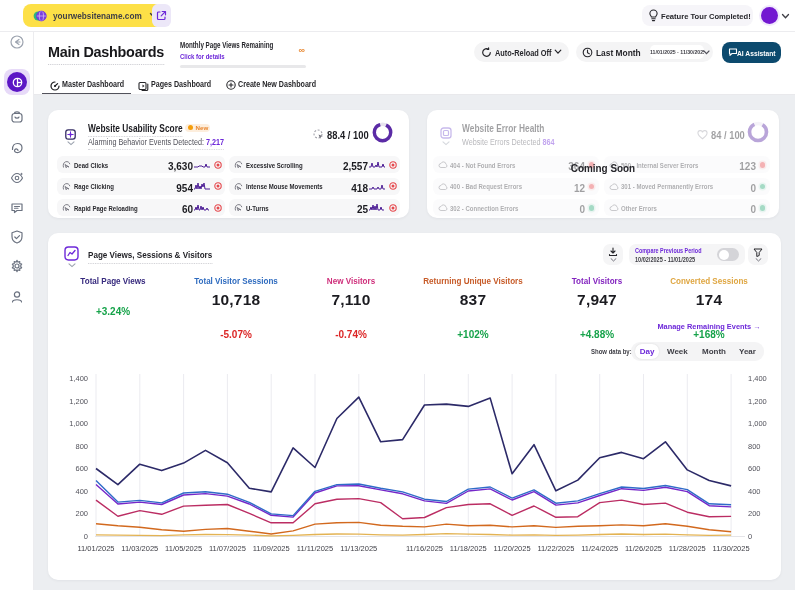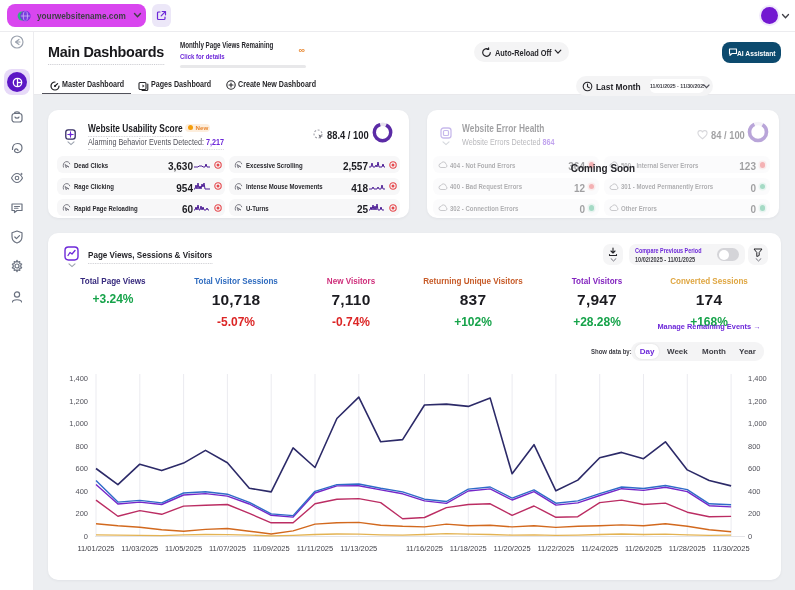--- a/index.html
+++ b/index.html
@@ -1,21 +1,21 @@
 <!DOCTYPE html>
 <html><head>
 <meta charset="utf-8">
 <style>
 * { margin:0; padding:0; box-sizing:border-box; }
 html,body { width:795px; height:590px; overflow:hidden; }
 body { font-family:"Liberation Sans", sans-serif; background:#eceef1; position:relative; }
 .abs { position:absolute; }
 
 #topbar { position:absolute; left:0; top:0; width:795px; height:32px; background:#fff; border-bottom:1px solid #ececef; z-index:5; }
-#sitepill { position:absolute; left:7px; top:4px; width:139px; height:23px; background:#d946ef; border-radius:8px; }
+#sitepill { position:absolute; left:23px; top:4px; width:139px; height:23px; background:#fde047; border-radius:8px; }
 #sitepill .txt { position:absolute; left:30px; top:6px; white-space:nowrap; font-size:9.8px; font-weight:600; color:#3f3f46; transform:scaleX(0.84); transform-origin:left center;}
 #extbtn { position:absolute; left:152px; top:4px; width:19px; height:23px; background:#ece7f8; border-radius:6px; }
 #tourpill { position:absolute; left:642px; top:5px; width:111px; height:21px; background:#f6f5f9; border-radius:8px; }
 #tourpill .txt { position:absolute; left:19px; top:6.5px; white-space:nowrap; font-size:7.6px; font-weight:600; color:#26262b; }
 #avatar { position:absolute; left:761px; top:7px; width:17px; height:17px; border-radius:50%; background:#7318d1; box-shadow:0 0 0 2px #f1eafc; }
 
 #sidebar { position:absolute; left:0; top:32px; width:34px; height:558px; background:#fff; border-right:1px solid #ececef; z-index:4; }
 .sico { position:absolute; left:17px; transform:translate(-50%,-50%); width:15px; height:15px; }
 #sactive { position:absolute; left:4px; top:37px; width:26px; height:26px; background:#e7daf8; border-radius:8px; }
 #sactive .inner { position:absolute; left:3px; top:3px; width:20px; height:20px; border-radius:50%; background:#5c16c5; }
@@ -23,21 +23,21 @@
 #subhead { position:absolute; left:34px; top:32px; width:761px; height:63px; background:#fff; border-bottom:1px solid #e9e9ec; }
 #h1 { position:absolute; left:48px; top:43px; white-space:nowrap; font-size:15.5px; font-weight:700; color:#18181b; border-bottom:1.5px dotted #c9c9cf; padding-bottom:3px; letter-spacing:-0.3px; transform:scaleX(0.93); transform-origin:left center;}
 #usage { position:absolute; left:180px; top:40px; width:127px; }
 #usage .t1 { white-space:nowrap; font-size:8.2px; font-weight:700; color:#26262b; transform:scaleX(0.76); transform-origin:left center; margin-top:1px; }
 #usage .t2 { white-space:nowrap; font-size:7.5px; font-weight:700; color:#6d28d9; margin-top:2px; transform:scaleX(0.8); transform-origin:left center;}
 #usage .bar { margin-top:4px; width:126px; height:3px; background:#e8e8ea; border-radius:2px; }
 #usage .inf { position:absolute; right:2px; top:5px; color:#e8862e; font-size:9px; font-weight:700; }
 .pill { position:absolute; background:#f4f4f5; border-radius:11px; }
 #reload { left:474px; top:42px; width:95px; height:20px; }
 #reload .txt { position:absolute; left:21px; top:5.5px; white-space:nowrap; font-size:8.4px; font-weight:600; color:#26262b; transform:scaleX(0.88); transform-origin:left center; }
-#lastmonth { left:576px; top:42px; width:137px; height:20px;margin-top:34px; }
+#lastmonth { left:576px; top:42px; width:137px; height:20px; }
 #lastmonth .txt { position:absolute; left:20px; top:5.5px; white-space:nowrap; font-size:8.4px; font-weight:700; color:#26262b; }
 #lastmonth .date { position:absolute; left:74px; top:3px; width:54px; height:14px; background:#fff; border-radius:5px; white-space:nowrap; font-size:5.2px; font-weight:700; color:#3f3f46; text-align:center; line-height:14px; overflow:hidden; }
 #aibtn { position:absolute; left:722px; top:42px; width:59px; height:21px; background:#0c4a6e; border-radius:8px; }
 #aibtn .txt { position:absolute; left:15px; top:6.5px; white-space:nowrap; font-size:7.9px; font-weight:700; color:#fff; transform:scaleX(0.85); transform-origin:left center; }
 
 .tab { position:absolute; top:79.5px; white-space:nowrap; font-size:8.2px; font-weight:600; color:#27272a; transform:scaleX(0.87); transform-origin:left center; }
 #tabline { position:absolute; left:42px; top:92.5px; width:89px; height:1.6px; background:#52525b; }
 
 .card { position:absolute; background:#fff; border-radius:10px; box-shadow:0 1px 3px rgba(25,25,35,.05); }
 #card1 { left:48px; top:110px; width:361px; height:108px; }
@@ -57,21 +57,21 @@
 .gbtn { position:absolute; top:244px; width:20px; height:21px; background:#f5f5f6; border-radius:7px; }
 #compare { position:absolute; left:629px; top:244px; width:116px; height:21px; background:#f5f5f6; border-radius:7px; }
 #compare .l1 { position:absolute; left:6px; top:3px; white-space:nowrap; font-size:6.8px; font-weight:700; color:#6d28d9; transform:scaleX(0.8); transform-origin:left center; }
 #compare .l2 { position:absolute; left:6px; top:11.5px; white-space:nowrap; font-size:6.6px; font-weight:600; color:#3f3f46; transform:scaleX(0.84); transform-origin:left center; }
 #toggle { position:absolute; left:88px; top:4px; width:22px; height:13px; background:#d4d4d8; border-radius:7px; }
 #toggle .knob { position:absolute; left:1.5px; top:1.5px; width:10px; height:10px; background:#fff; border-radius:50%; }
 
 .stat { position:absolute; top:276px; width:120px; text-align:center; }
 .stat .lbl { white-space:nowrap; font-size:8.6px; font-weight:700; transform:scaleX(0.94); transform-origin:center center; }
 .stat .num { font-size:15.5px; font-weight:600; color:#1b1b20; margin-top:5px; letter-spacing:.2px; }
-.stat .d { font-size:12px; font-weight:700; margin-top:6px; }
+.stat .d { font-size:10px; font-weight:700; margin-top:20px; }
 .up { color:#16a34a; } .down { color:#dc2626; }
 #manage { position:absolute; left:649px; top:322px; width:120px; text-align:center; font-size:7.4px; font-weight:700; color:#6d28d9; }
 
 #showby { position:absolute; left:591px; top:347px; white-space:nowrap; font-size:7.5px; font-weight:600; color:#3f3f46; transform:scaleX(0.8); transform-origin:left center; }
 #dgroup { position:absolute; left:631px; top:342px; width:133px; height:19px; background:#f4f4f5; border-radius:9px; }
 #dgroup span { position:absolute; top:5px; font-size:8px; font-weight:600; color:#3f3f46; }
 #dday { position:absolute; left:4px; top:2px; width:24px; height:15px; background:#fff; border-radius:7px; box-shadow:0 0 2px rgba(0,0,0,.12); text-align:center; font-size:8px; font-weight:700; color:#6d28d9; line-height:15px; }
 svg { display:block; }
 </style>
 </head>
@@ -89,20 +89,28 @@
     <div class="txt">yourwebsitename.com</div>
     <svg class="abs" style="left:126px;top:8px" width="9" height="7" viewBox="0 0 9 7">
         <path d="M1.5 1.5 L4.5 4.8 L7.5 1.5" fill="none" stroke="#3f3f46" stroke-width="1.4" stroke-linecap="round"></path>
       </svg>
   </div>
   <div id="extbtn">
     <svg class="abs" style="left:4px;top:6px" width="11" height="11" viewBox="0 0 11 11">
       <path d="M4 2 H2.5 A1 1 0 0 0 1.5 3 V8.5 A1 1 0 0 0 2.5 9.5 H8 A1 1 0 0 0 9 8.5 V7" fill="none" stroke="#6d28d9" stroke-width="1.2" stroke-linecap="round"></path>
       <path d="M6.2 1.5 H9.5 V4.8 M9.3 1.7 L5.2 5.8" fill="none" stroke="#6d28d9" stroke-width="1.2" stroke-linecap="round" stroke-linejoin="round"></path>
     </svg>
+  </div>
+  <div id="tourpill">
+    <svg class="abs" style="left:6px;top:4px" width="11" height="13" viewBox="0 0 11 13">
+      <path d="M5.5 1 A3.6 3.6 0 0 1 9.1 4.6 C9.1 6.2 7.9 6.9 7.6 8 H3.4 C3.1 6.9 1.9 6.2 1.9 4.6 A3.6 3.6 0 0 1 5.5 1 Z" fill="none" stroke="#26262b" stroke-width="1.1"></path>
+      <line x1="3.8" y1="9.8" x2="7.2" y2="9.8" stroke="#26262b" stroke-width="1.1" stroke-linecap="round"></line>
+      <line x1="4.4" y1="11.6" x2="6.6" y2="11.6" stroke="#26262b" stroke-width="1.1" stroke-linecap="round"></line>
+    </svg>
+    <div class="txt">Feature Tour Completed!</div>
   </div>
   <div id="avatar"></div>
   <svg class="abs" style="left:781px;top:13px" width="9" height="7" viewBox="0 0 9 7">
       <path d="M1.5 1.5 L4.5 4.8 L7.5 1.5" fill="none" stroke="#3f3f46" stroke-width="1.3" stroke-linecap="round"></path>
     </svg>
 </div>
 
 <div id="sidebar">
   <svg class="sico" style="top:10px" viewBox="0 0 15 15">
       <circle cx="7.5" cy="7.5" r="6" fill="none" stroke="#9ca3af" stroke-width="1.2"></circle>
@@ -433,21 +441,21 @@
     <div class="d down">-0.74%</div>
   </div>
   <div class="stat" style="left:413px;">
     <div class="lbl" style="color:#c75b28;">Returning Unique Visitors</div>
     <div class="num">837</div>
     <div class="d up">+102%</div>
   </div>
   <div class="stat" style="left:537px;">
     <div class="lbl" style="color:#8324bf;">Total Visitors</div>
     <div class="num">7,947</div>
-    <div class="d up">+28.28%</div>
+    <div class="d up">+4.88%</div>
   </div>
   <div class="stat" style="left:649px;">
     <div class="lbl" style="color:#dfa641;">Converted Sessions</div>
     <div class="num">174</div>
     <div class="d up">+168%</div>
   </div>
   <div id="manage">Manage Remaining Events →</div>
   <div id="showby">Show data by:</div>
   <div id="dgroup">
     <div id="dday">Day</div>

